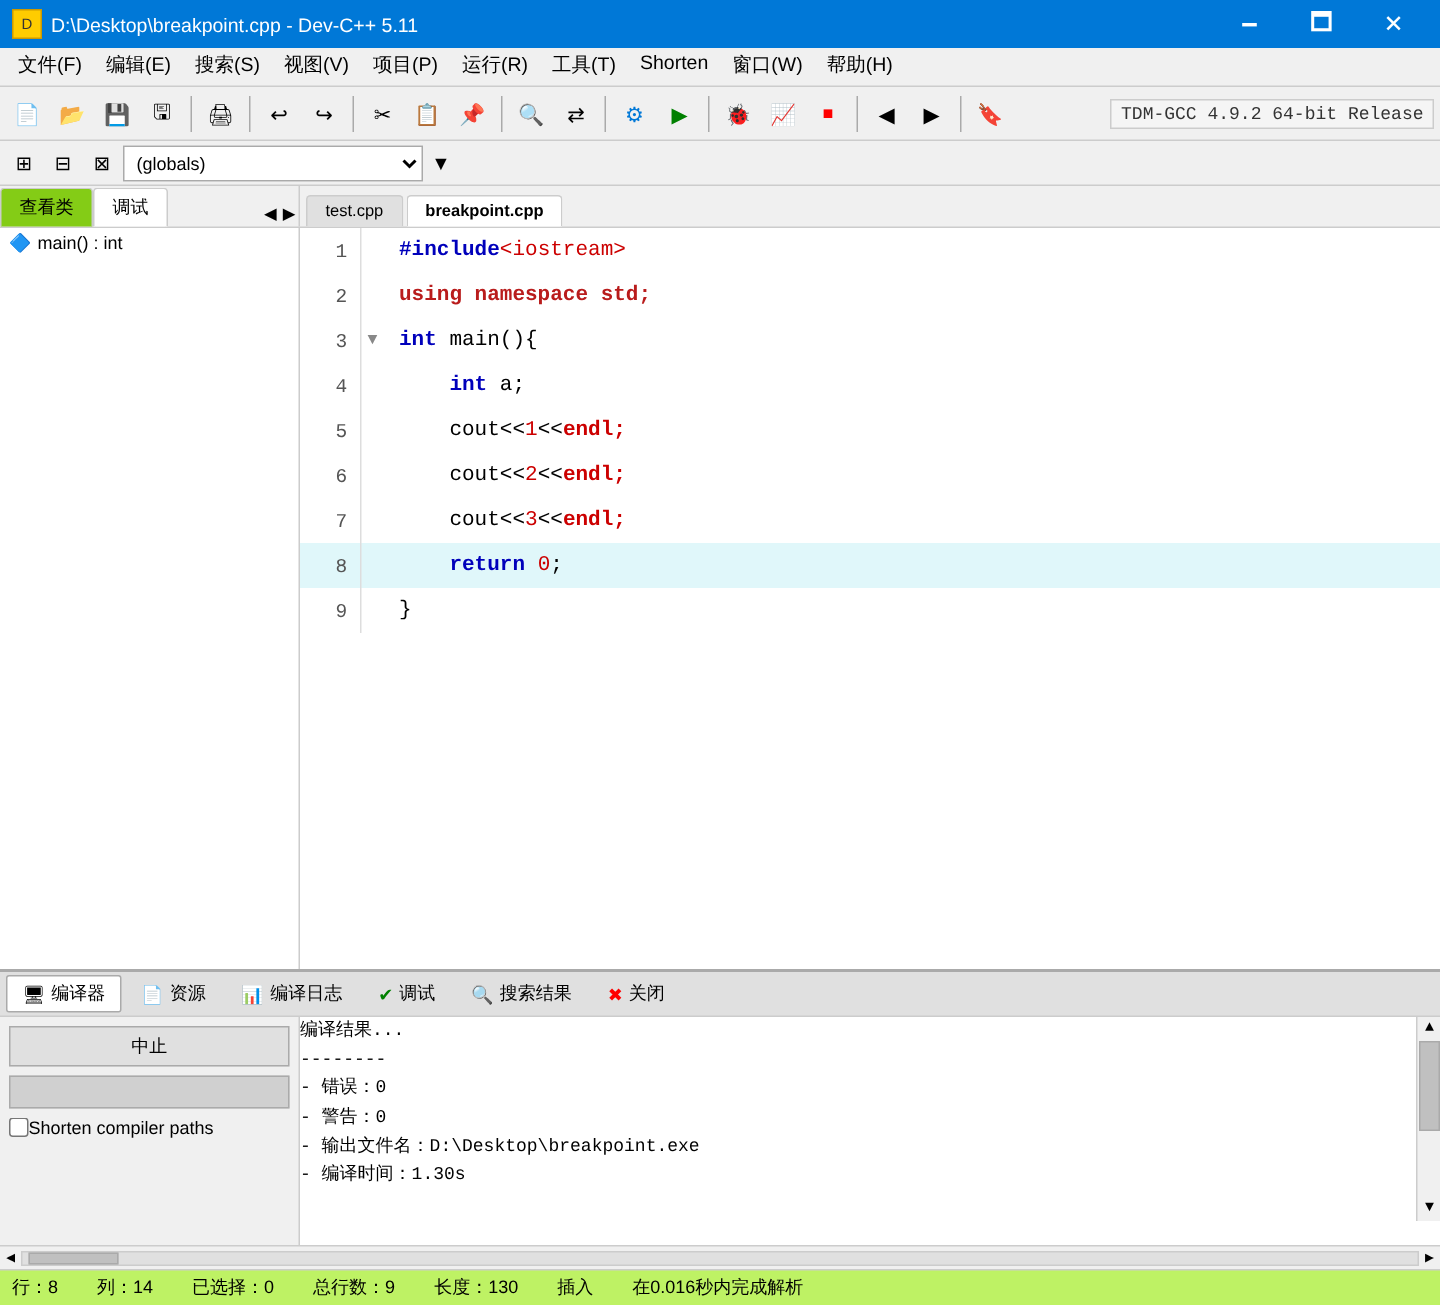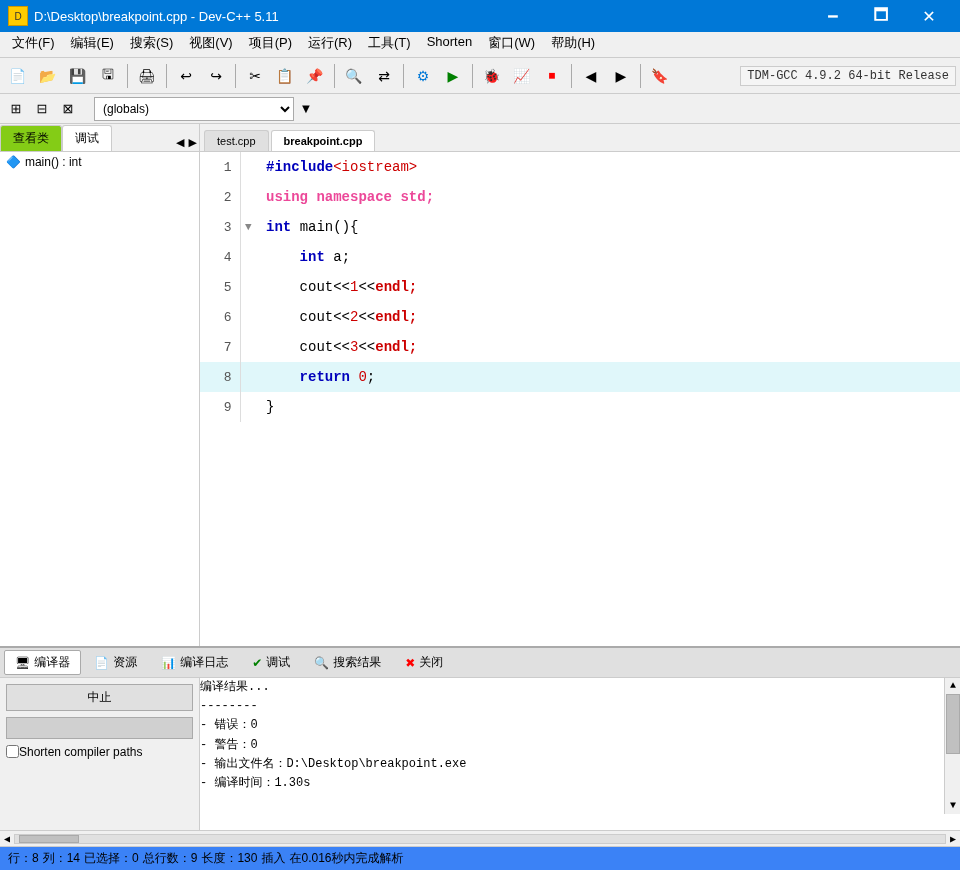--- a/index.html
+++ b/index.html
@@ -59,21 +59,21 @@
     #toolbar2 {
       background: #f0f0f0;
       border-bottom: 1px solid #ccc;
       height: 30px;
       display: flex;
       align-items: center;
       padding: 0 4px;
       gap: 2px;
     }
     #toolbar2 .tb2-btn { width: 24px; height: 24px; border: 1px solid transparent; background: transparent; cursor: pointer; display: flex; align-items: center; justify-content: center; font-size: 13px; }
-    #toolbar2 select { height: 24px; font-size: 12px; border: 1px solid #aaa; background: white; padding: 0 4px; min-width: 200px; margin-left: 12px; }
+    #toolbar2 select { height: 24px; font-size: 12px; border: 1px solid #aaa; background: white; padding: 0 4px; min-width: 200px; }
     .tab {
       padding: 4px 12px;
       border: 1px solid #ccc;
       border-bottom: none;
       background: #e0e0e0;
       cursor: pointer;
       font-size: 11px;
       font-family: 'Segoe UI', sans-serif;
       margin-right: 2px;
       border-radius: 3px 3px 0 0;
@@ -240,29 +240,29 @@
     }
     #bottom-right .output-line { line-height: 1.6; }
 
     
     #bottom-right::-webkit-scrollbar { width: 16px; }
     #bottom-right::-webkit-scrollbar-track { background: #f0f0f0; }
     #bottom-right::-webkit-scrollbar-thumb { background: #c0c0c0; border: 1px solid #aaa; }
 
     
     #status-bar {
-      background: #3b82f6;
+      background: #bef264;
       border-top: 1px solid #ccc;
       height: 24px;
       display: flex;
       align-items: center;
       padding: 0 8px;
       font-size: 12px;
       font-family: 'Segoe UI', sans-serif;
-      gap: 4px;
+      gap: 26px;
     }
 
     #bottom-scroll-row {
       height: 16px;
       background: #f0f0f0;
       border-top: 1px solid #ccc;
       display: flex;
       align-items: center;
       gap: 4px;
       padding: 0 4px;
@@ -371,21 +371,21 @@
         <tbody id="code-tbody">
 
         <tr>
               <td class="line-num">1</td>
               <td class="fold-btn"></td>
               <td class="code-cell"><span style="color:#0000bb;font-weight:bold;">#include</span><span style="color:#cc0000;">&lt;iostream&gt;</span></td>
             </tr>
             <tr>
               <td class="line-num">2</td>
               <td class="fold-btn"></td>
-              <td class="code-cell"><span style="color:#ec4899;font-weight:bold;">using namespace std;</span></td>
+              <td class="code-cell"><span style="color:#b91c1c;font-weight:bold;">using namespace std;</span></td>
             </tr>
             <tr>
               <td class="line-num">3</td>
               <td class="fold-btn">▼</td>
               <td class="code-cell"><span style="color:#0000bb;font-weight:bold;">int</span> <span style="color:#000;">main(){</span></td>
             </tr>
             <tr>
               <td class="line-num">4</td>
               <td class="fold-btn"></td>
               <td class="code-cell">    <span style="color:#0000bb;font-weight:bold;">int</span> <span style="color:#000;">a;</span></td>

